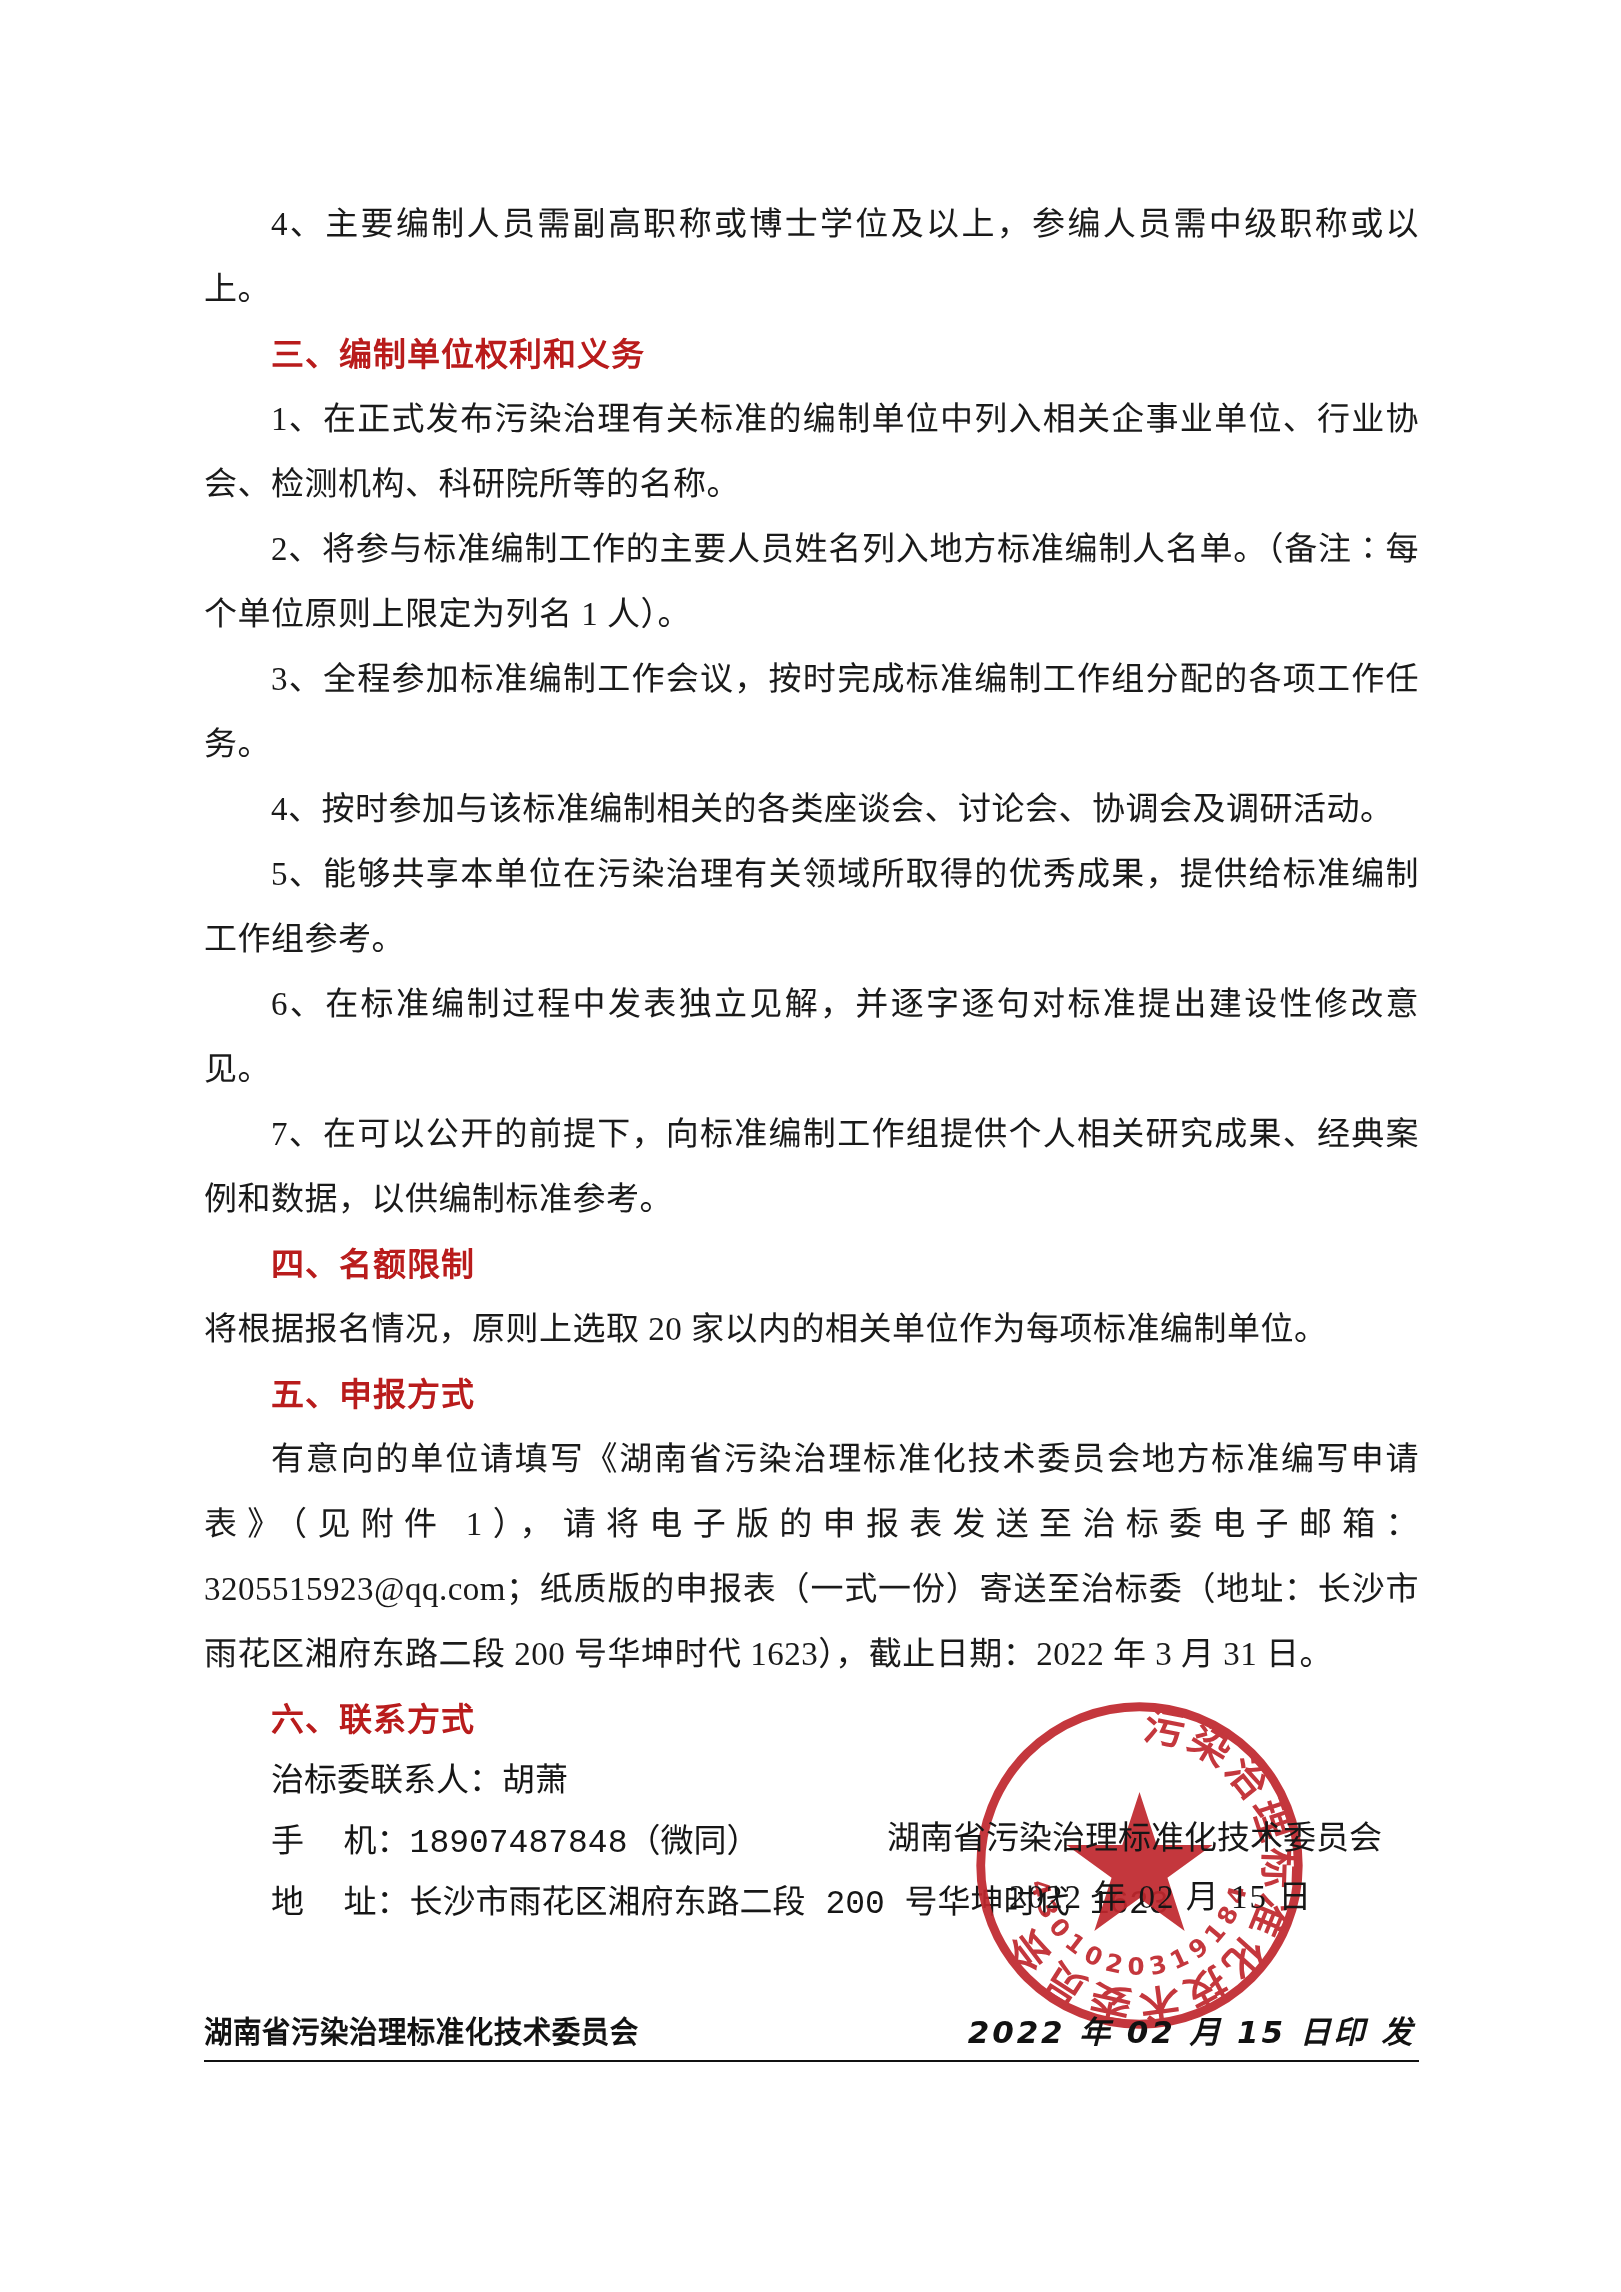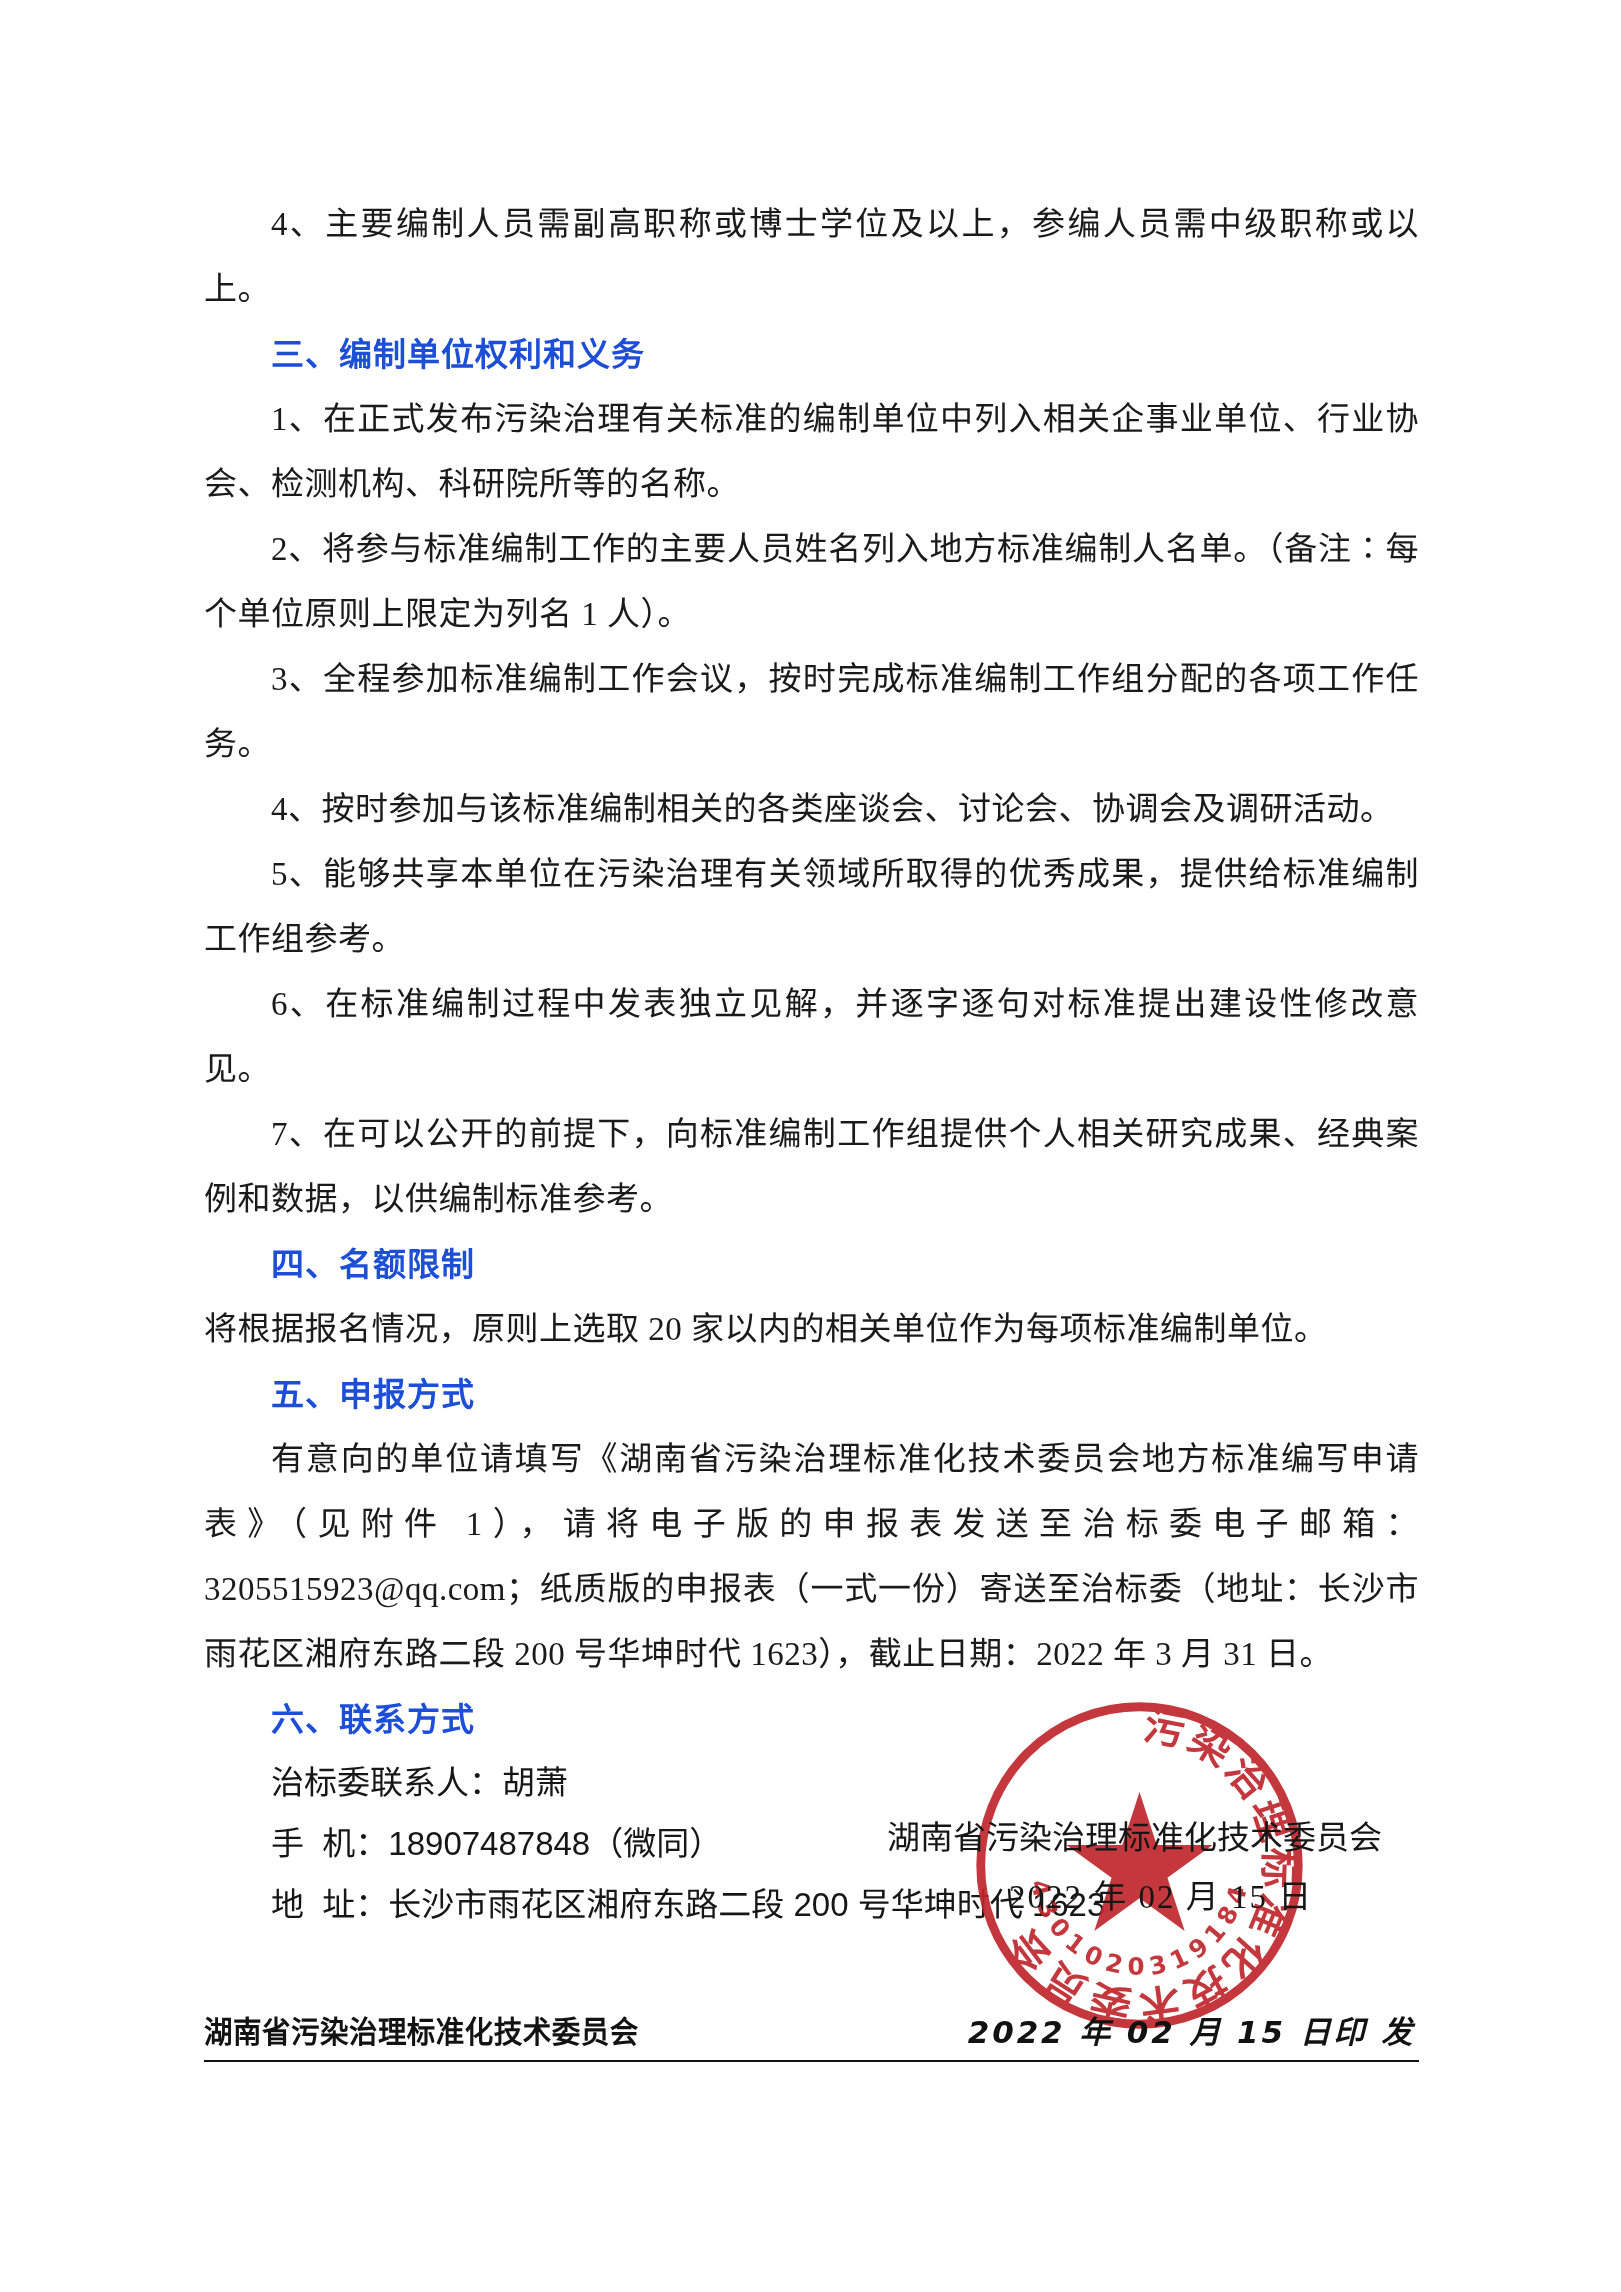--- a/index.html
+++ b/index.html
@@ -55,36 +55,36 @@
 
   
   .heading {
     font-size: 33px;
     line-height: 65px;
     font-weight: bold;
     text-indent: 67px;
     margin: 0;
     letter-spacing: 1px;
     font-family: "DejaVu Sans", "Liberation Sans", sans-serif;
-    color: #1d4ed8;
+    color: #b91c1c;
   }
 
   
   .para.item {
     font-family: "Liberation Serif", "DejaVu Serif", serif;
   }
 
   
   .contact-line {
     font-size: 33px;
     line-height: 61px;
     text-indent: 67px;
     margin: 0;
     white-space: pre;
-    font-family: Liberation Sans, sans-serif;
+    font-family: Liberation Mono, monospace;
   }
 
   
   .signature {
     position: absolute;
     left: 887px;
     top: 1809px;
     width: 549px;
     text-align: left;
     z-index: 4;

